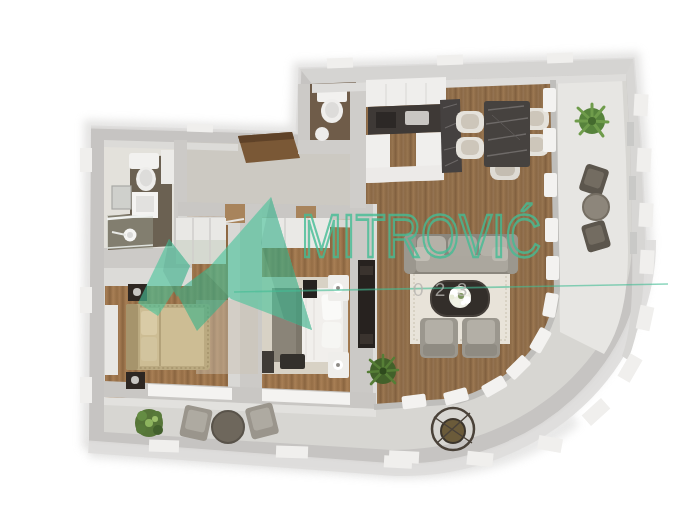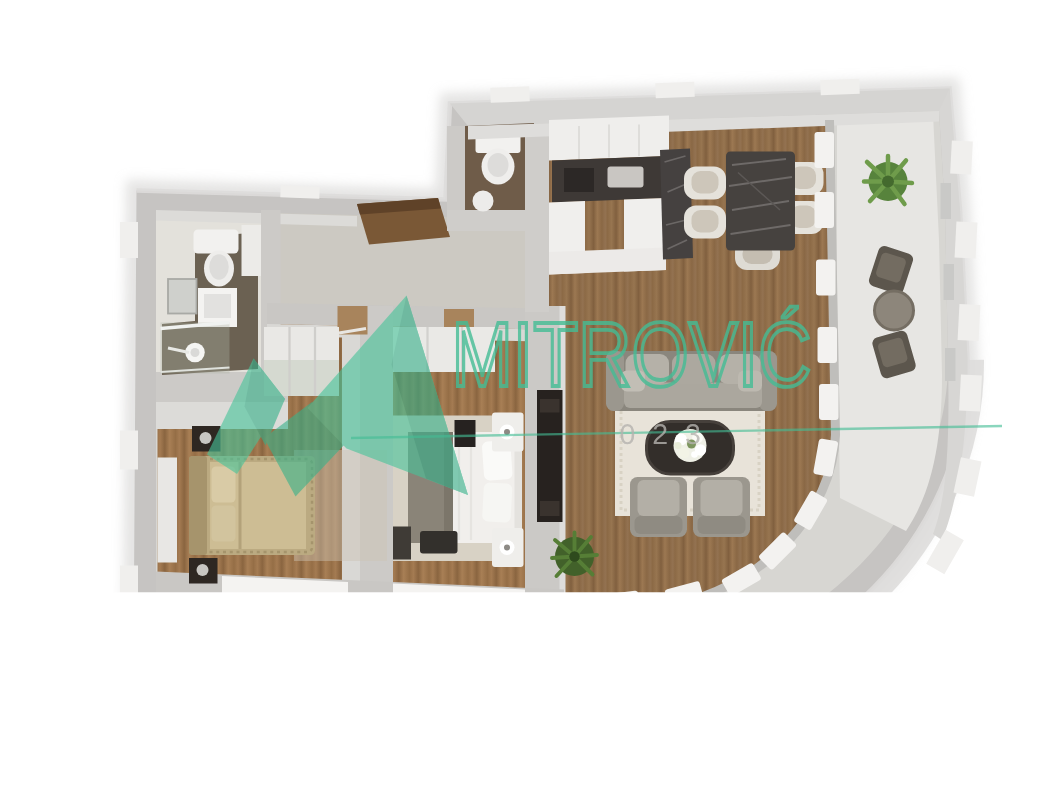--- a/index.html
+++ b/index.html
@@ -1,16 +1,16 @@
 <!DOCTYPE html>
 <html><head>
 <meta charset="utf-8">
 <style>
 html,body{margin:0;padding:0;background:#ffffff;}
-#stage{width:700px;height:395px;position:relative;overflow:hidden;background:#ffffff;font-family:"Liberation Sans", sans-serif;}
+#stage{width:700px;height:525px;position:relative;overflow:hidden;background:#ffffff;font-family:"Liberation Sans", sans-serif;}
 svg{display:block;filter:blur(0.45px)}
 </style>
 </head>
 <body>
 <div id="stage">
 <svg width="700" height="525" viewBox="0 0 700 525" xmlns="http://www.w3.org/2000/svg">
 <defs>
 <linearGradient id="woodV" x1="0" y1="0" x2="15" y2="0" spreadMethod="repeat" gradientUnits="userSpaceOnUse">
  <stop offset="0" stop-color="#8c6a46"></stop>
  <stop offset="0.18" stop-color="#977550"></stop>

